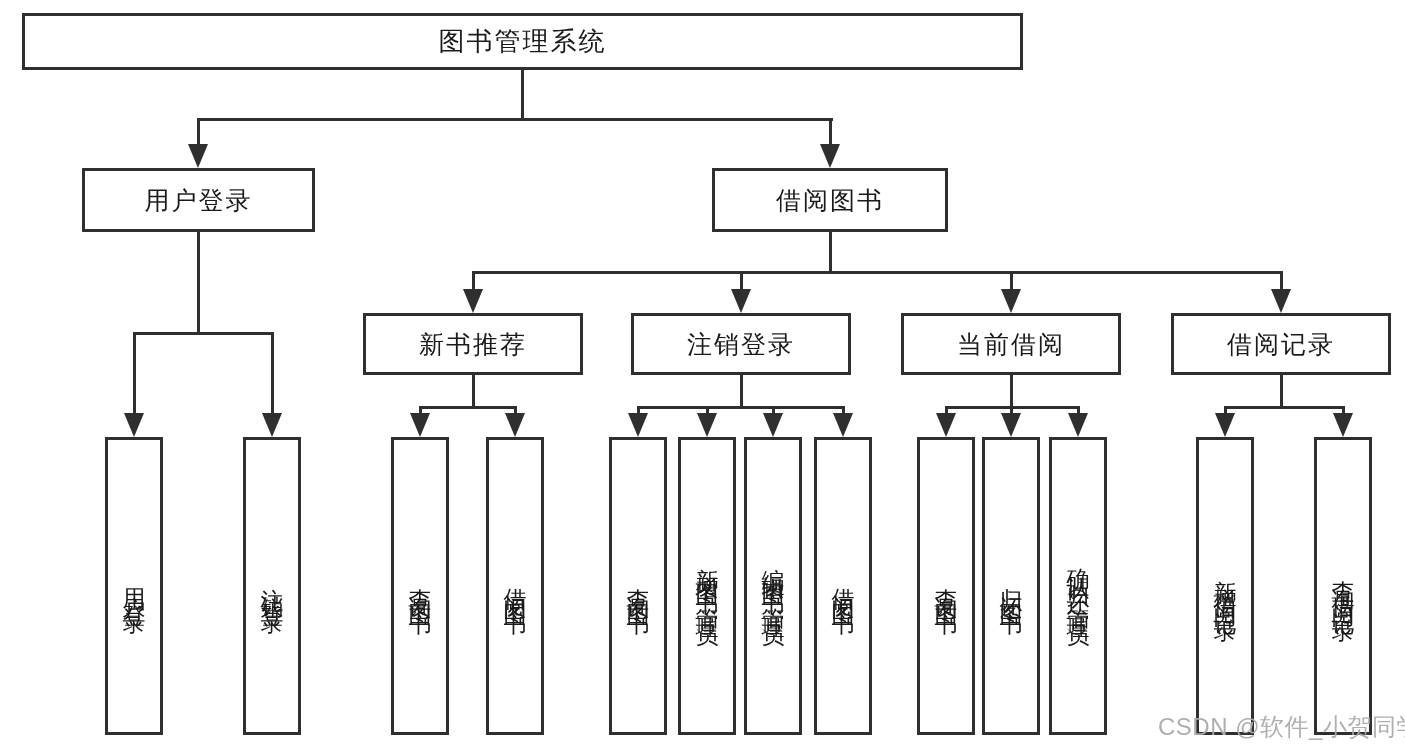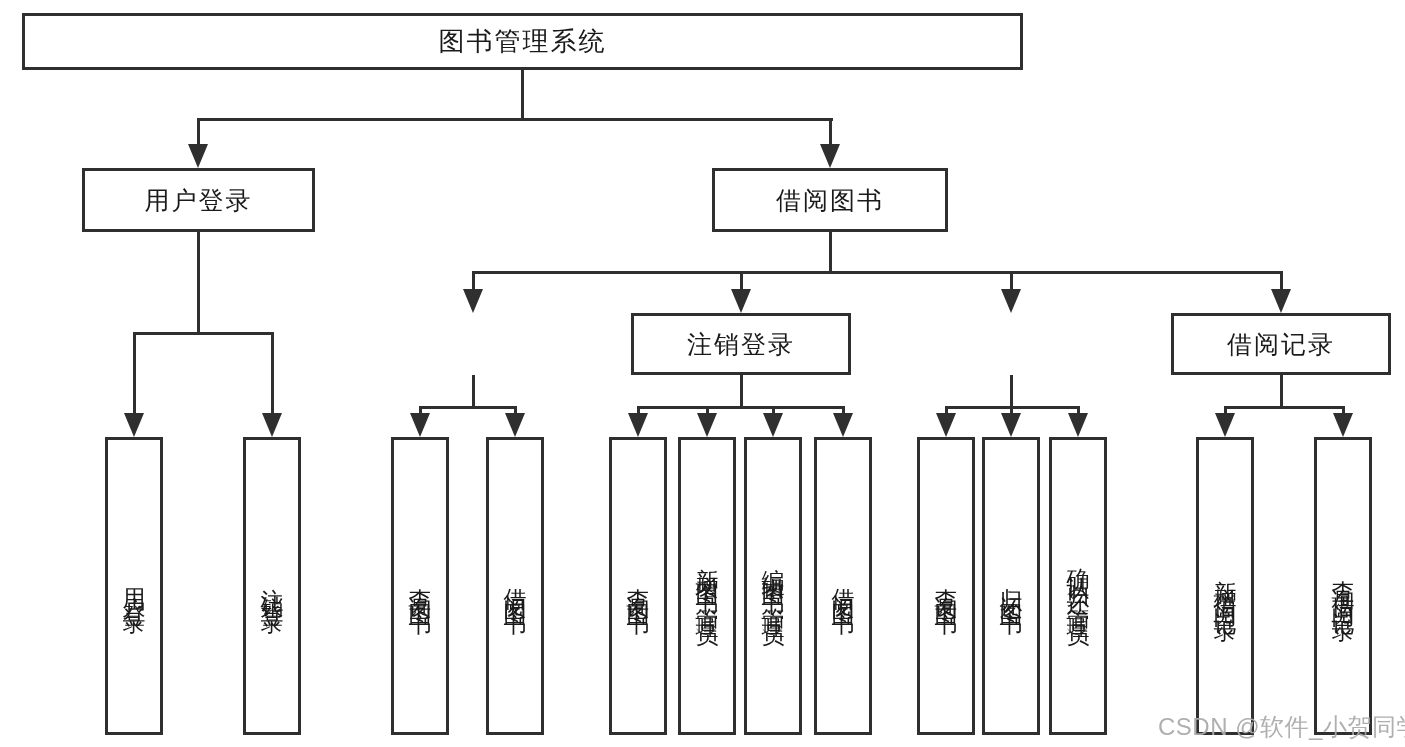--- a/index.html
+++ b/index.html
@@ -68,22 +68,28 @@
   <div class="hline" style="left:472px;top:271px;width:811px"></div>
   <div class="vline" style="left:472px;top:271px;height:18px"></div>
   <div class="vline" style="left:740px;top:271px;height:18px"></div>
   <div class="vline" style="left:1010px;top:271px;height:18px"></div>
   <div class="vline" style="left:1280px;top:271px;height:18px"></div>
   <div class="arrow" style="left:463px;top:289px"></div>
   <div class="arrow" style="left:731px;top:289px"></div>
   <div class="arrow" style="left:1001px;top:289px"></div>
   <div class="arrow" style="left:1271px;top:289px"></div>
 
+  <div class="hbox" style="left:363px;top:313px;width:220px;height:62px">
+    <span>新书推荐</span>
+  </div>
   <div class="hbox" style="left:631px;top:313px;width:220px;height:62px">
     <span>注销登录</span>
+  </div>
+  <div class="hbox" style="left:901px;top:313px;width:220px;height:62px">
+    <span>当前借阅</span>
   </div>
   <div class="hbox" style="left:1171px;top:313px;width:220px;height:62px">
     <span>借阅记录</span>
   </div>
 
   <div class="vline" style="left:472px;top:375px;height:31px"></div>
   <div class="hline" style="left:419px;top:406px;width:98px"></div>
   <div class="vline" style="left:419px;top:406px;height:8px"></div>
   <div class="vline" style="left:514px;top:406px;height:8px"></div>
   <div class="arrow" style="left:410px;top:413px"></div>

